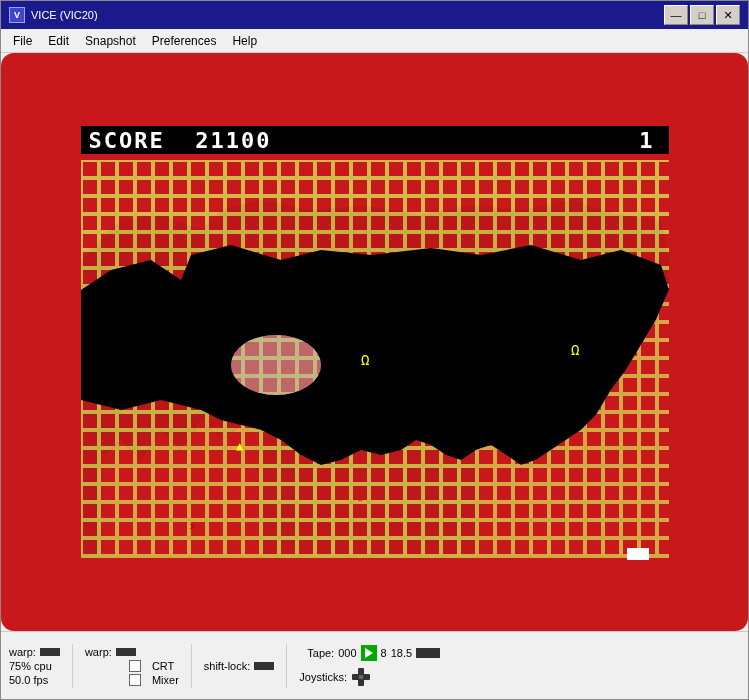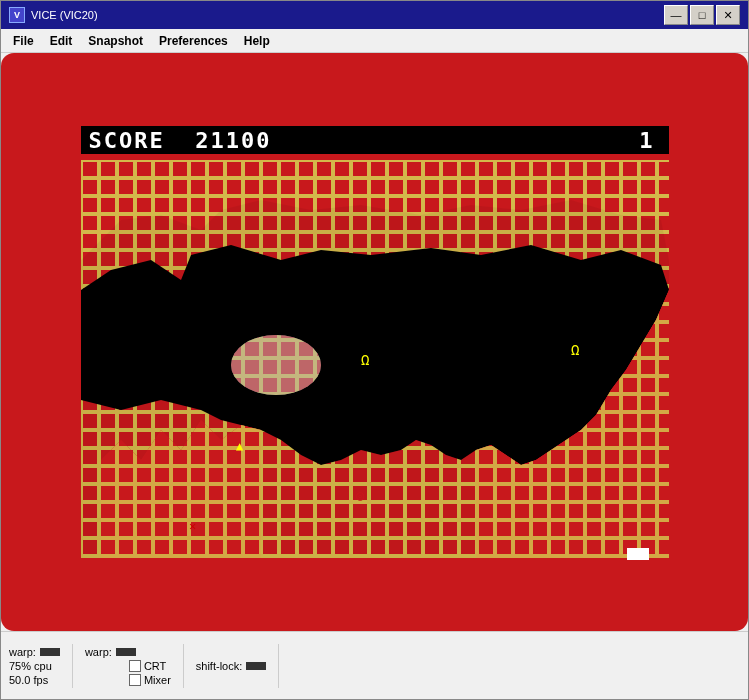--- a/index.html
+++ b/index.html
@@ -76,21 +76,20 @@
       align-items: center;
       padding: 0 4px;
       border-bottom: 1px solid #ccc;
       flex-shrink: 0;
     }
     .menu-item {
       padding: 2px 8px;
       font-size: 12px;
       cursor: pointer;
       color: #000;
-      font-weight: bold;
     }
     .main-content {
       flex: 1;
       background: #c8181c;
       display: flex;
       align-items: center;
       justify-content: center;
       position: relative;
       border-radius: 13px;
     }
@@ -183,21 +182,21 @@
     }
     .status-indicator {
       width: 20px;
       height: 8px;
       background: #333;
       display: inline-block;
     }
     .checkbox-area {
       display: flex;
       align-items: center;
-      gap: 3px;
+      gap: 11px;
       padding-left: 44px;
     }
     .fake-checkbox {
       width: 12px;
       height: 12px;
       border: 1px solid #666;
       background: white;
       display: inline-block;
     }
     .tape-section {
@@ -422,14 +421,35 @@
 
     <div class="status-section">
       <div class="status-row">
         <span class="status-label">shift-lock:</span>
         <span class="status-indicator"></span>
       </div>
     </div>
 
     <div class="divider"></div>
 
+    <div class="status-section">
+      <div class="status-row tape-section">
+        <span class="status-label">Tape:</span>
+        <span class="status-label">000</span>
+        <div class="tape-play-btn">
+          <div class="play-triangle"></div>
+        </div>
+        <span class="status-label">8</span>
+        <span class="status-label">18.5</span>
+        <span class="black-square"></span>
+      </div>
+      <div class="status-row" style="margin-top:4px;">
+        <span class="status-label">Joysticks:</span>
+
+        <svg width="20" height="20" viewBox="0 0 20 20">
+          <rect x="7" y="1" width="6" height="18" fill="#333" rx="1"></rect>
+          <rect x="1" y="7" width="18" height="6" fill="#333" rx="1"></rect>
+          <rect x="8" y="8" width="4" height="4" fill="#666"></rect>
+        </svg>
+      </div>
+    </div>
   </div>
 </div>
 
 </body></html>

